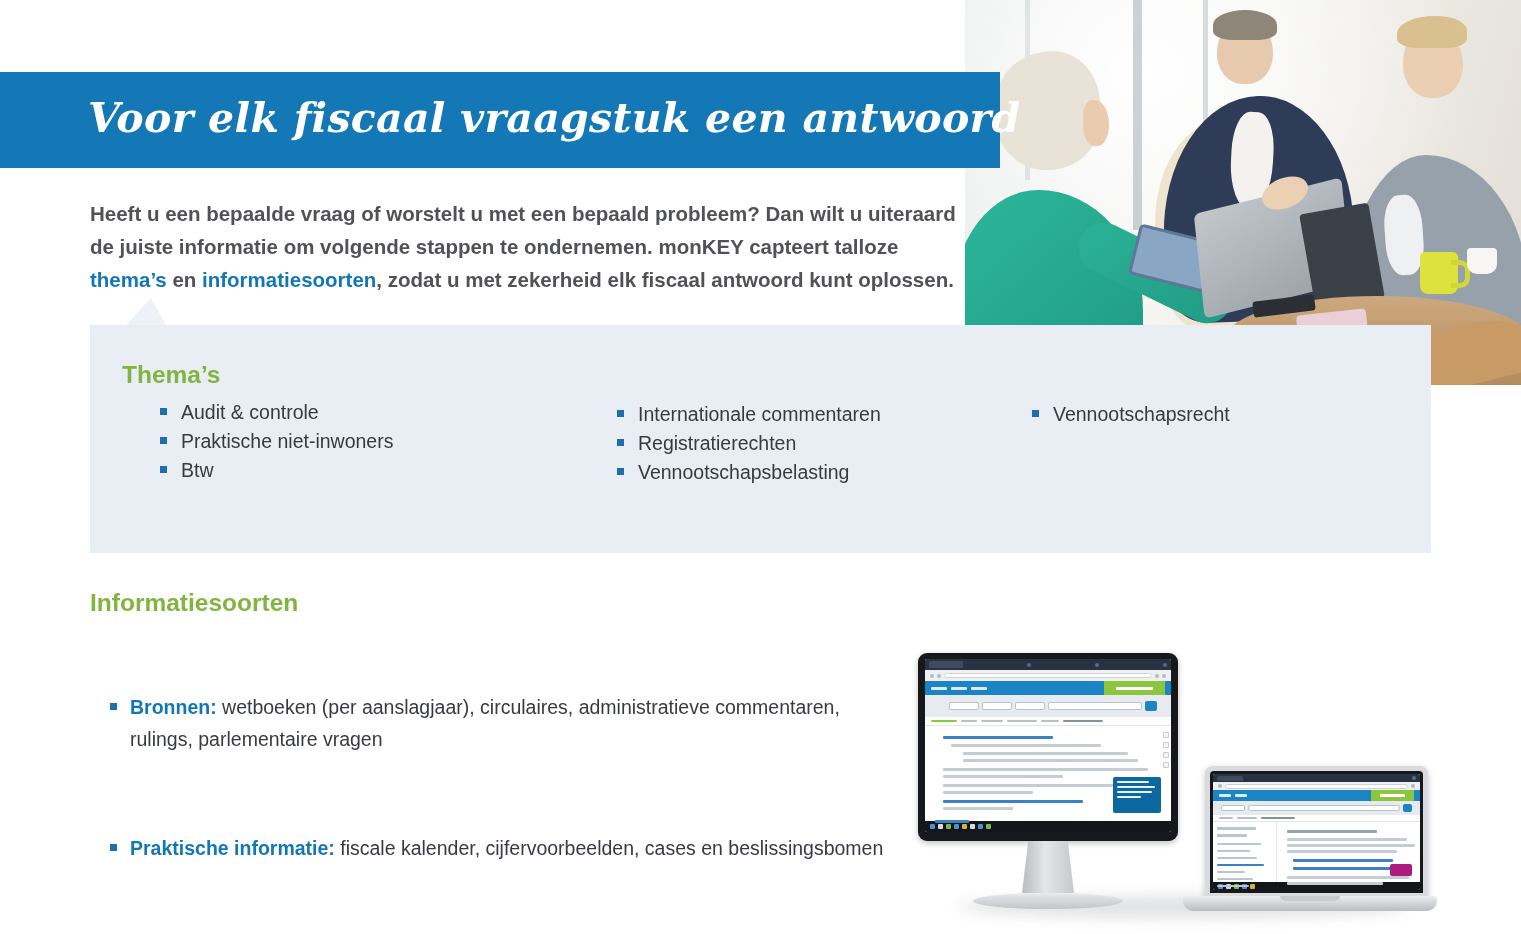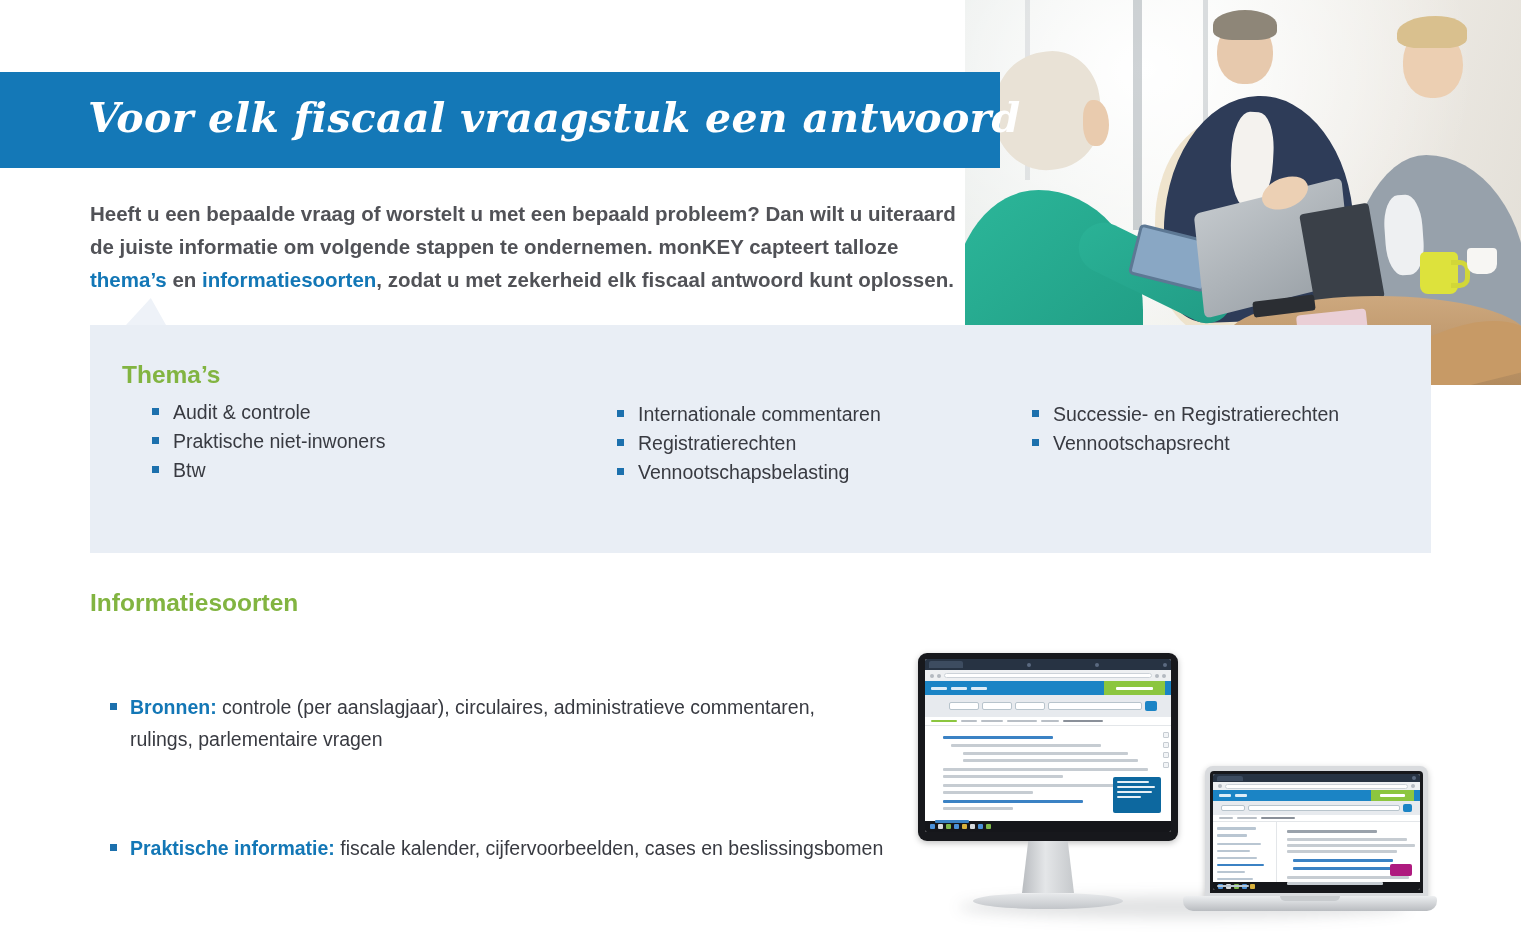--- a/index.html
+++ b/index.html
@@ -53,21 +53,21 @@
            font-size:20.5px; line-height:33px; font-weight:700; color:#515257; white-space:pre-wrap; }
   .inline-link { color:#1377b6; text-decoration:none; font-weight:700; cursor:pointer; }
 
   
   .themes-box { position:absolute; left:90px; top:325px; width:1341px; height:228px; background:#e9eef5; z-index:1; }
   .tail { position:absolute; left:36px; top:-27px; width:40px; height:27px; background:#eef2f8;
           clip-path:polygon(62% 0, 100% 100%, 0 100%); }
   .green-title { color:#82b441; font-size:24.5px; font-weight:700; margin:0; }
   .themes-title { position:absolute; left:32px; top:36px; }
   .col { list-style:none; margin:0; padding:0; position:absolute; font-size:19.5px; font-weight:500; color:#383a41; }
-  .c1 { left:62px;  top:76px; }
+  .c1 { left:70px;  top:76px; }
   .c2 { left:527px; top:78px; }
   .c3 { left:942px; top:78px; }
   .col li { position:relative; padding-left:21px; height:29px; line-height:22px; }
   .col li::before { content:""; position:absolute; left:0; top:7px; width:7px; height:7px; background:#1c70ad; }
 
   
   .info-title { position:absolute; left:90px; top:589px; }
   .info-list { position:absolute; left:110px; top:629px; width:860px; list-style:none; margin:0; padding:0;
                font-size:19.5px; line-height:31.5px; font-weight:500; color:#383a41; white-space:pre-wrap; }
   .info-list li { position:relative; padding-left:20px; margin-bottom:15px; }
@@ -180,28 +180,27 @@
       <li>Audit &amp; controle</li>
       <li>Praktische niet-inwoners</li>
       <li>Btw</li>
     </ul>
     <ul class="col c2">
       <li>Internationale commentaren</li>
       <li>Registratierechten</li>
       <li>Vennootschapsbelasting</li>
     </ul>
     <ul class="col c3">
-      <li>Successie- en Registratierechten</li>
       <li>Vennootschapsrecht</li>
     </ul>
   </section>
 
   <h2 class="green-title info-title">Informatiesoorten</h2>
   <ul class="info-list">
-    <li><span class="lead">Bronnen:</span><span> controle (per aanslagjaar), circulaires, administratieve commentaren,
+    <li><span class="lead">Bronnen:</span><span> wetboeken (per aanslagjaar), circulaires, administratieve commentaren,
 rulings, parlementaire vragen</span></li>
     <li><span class="lead">Praktische informatie:</span><span> fiscale kalender, cijfervoorbeelden, cases en beslissingsbomen</span></li>
     
     
     
     
   </ul>
 
   <div class="devices">
     <div class="shadow"></div>

